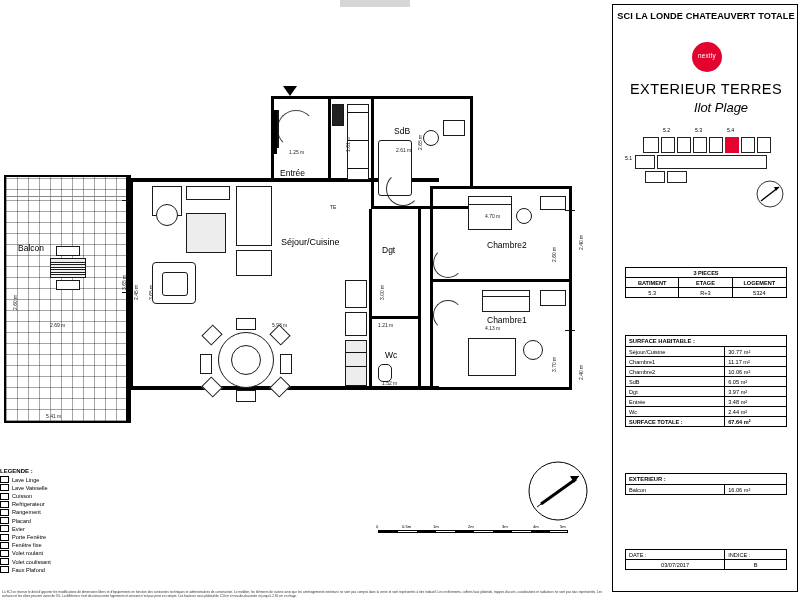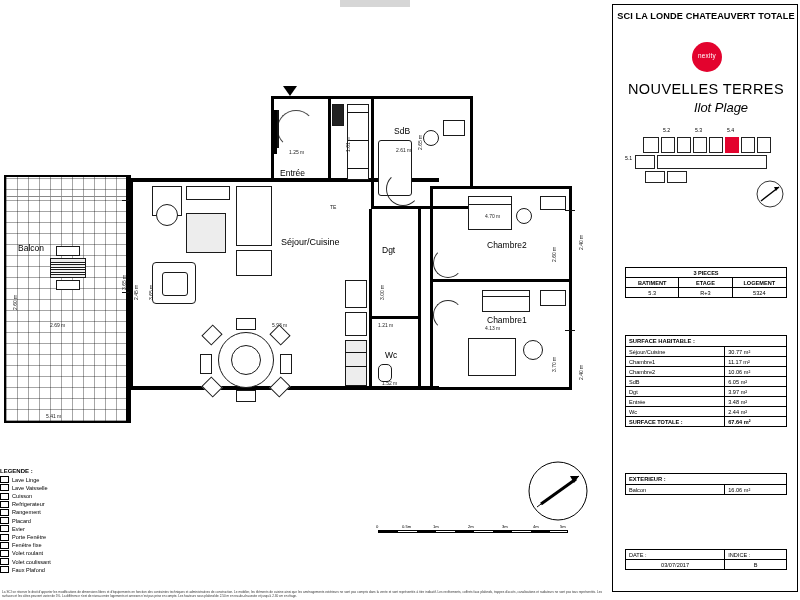--- a/index.html
+++ b/index.html
@@ -374,21 +374,21 @@
   </div>
 
   <div class="panel">
 
     <div class="panel-title">SCI LA LONDE CHATEAUVERT TOTALE</div>
 
     <div class="logo">
       <span>nexity</span>
     </div>
 
-    <div class="brand">NOUVELLES TERRES</div>
+    <div class="brand">EXTERIEUR TERRES</div>
     <div class="brand-sub">Ilot Plage</div>
 
     <div class="keyplan">
       <div class="kp-unit" style="left:18px; top:14px; width:16px; height:16px;"></div>
       <div class="kp-unit" style="left:36px; top:14px; width:14px; height:16px;"></div>
       <div class="kp-unit" style="left:52px; top:14px; width:14px; height:16px;"></div>
       <div class="kp-unit" style="left:68px; top:14px; width:14px; height:16px;"></div>
       <div class="kp-unit" style="left:84px; top:14px; width:14px; height:16px;"></div>
       <div class="kp-unit hl" style="left:100px; top:14px; width:14px; height:16px;"></div>
       <div class="kp-unit" style="left:116px; top:14px; width:14px; height:16px;"></div>

